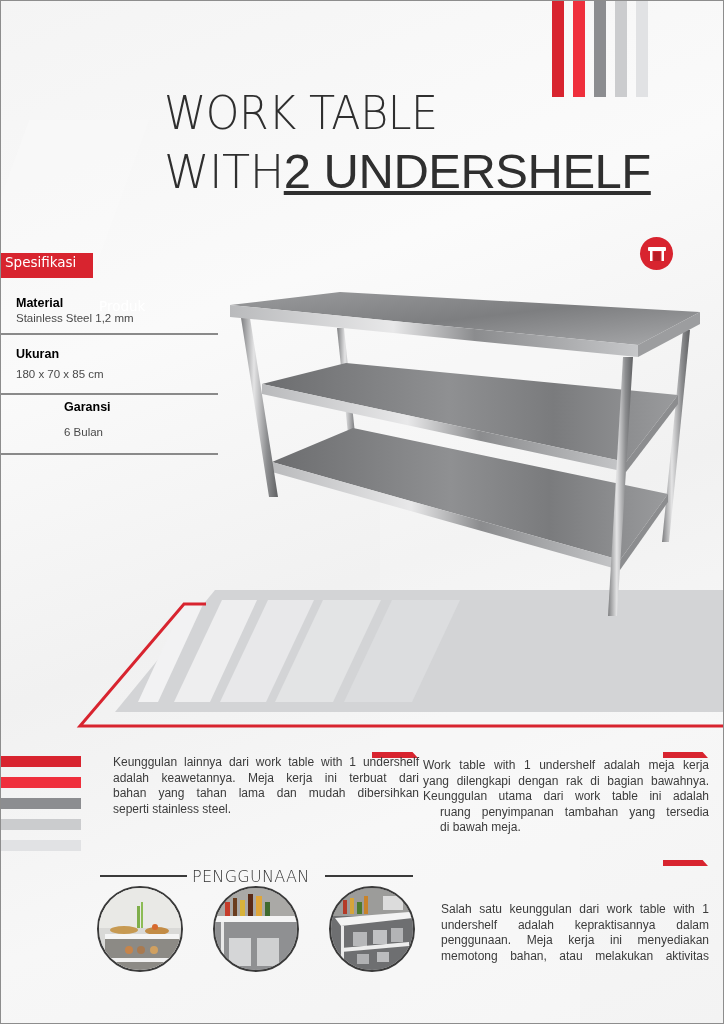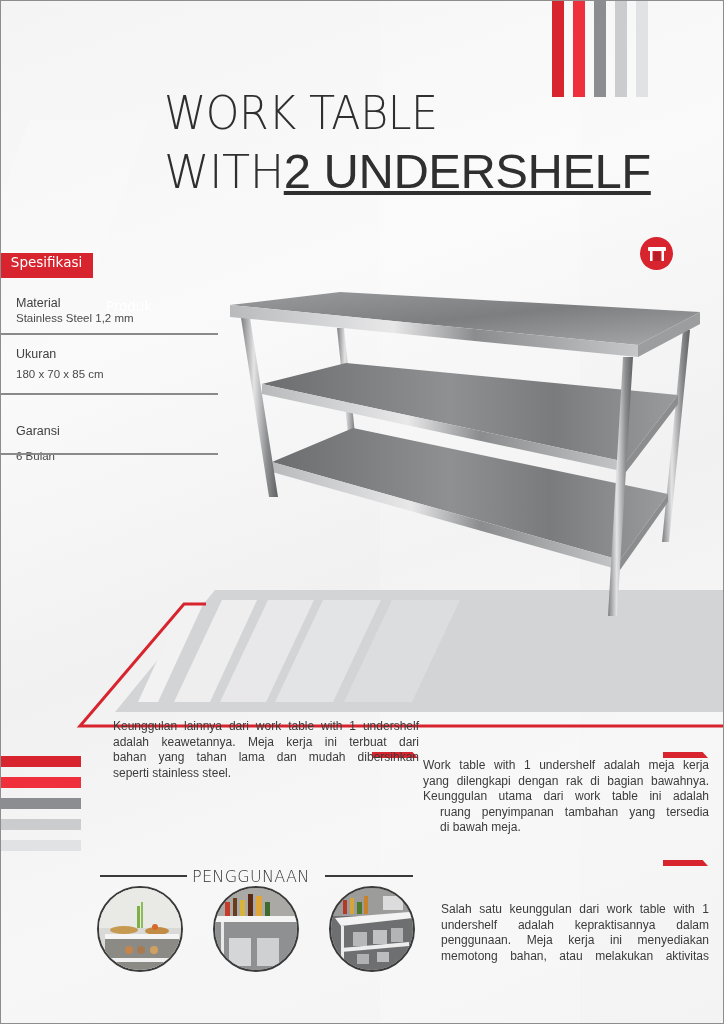--- a/index.html
+++ b/index.html
@@ -32,32 +32,32 @@
   .title .bold { font-weight: 500; font-family: "Liberation Sans", sans-serif; font-size: 49px; }
 
   
   .badge {
     position: absolute; left: 640px; top: 237px; width: 33px; height: 33px;
     border-radius: 50%; background: #d8242f;
     display: flex; align-items: center; justify-content: center;
   }
 
   
-  .spec-head { position: absolute; left: 0; top: 253px; height: 25px; display: flex; text-align: center; }
+  .spec-head { position: absolute; left: 0; top: 253px; height: 25px; display: flex; }
   .spec-head .red {
     background: #d8242f; color: #fff; font-size: 13.5px; line-height: 19px;
     padding: 0 5px; width: 93px;
   }
   .spec-head .gray {
     background: #8c8d90; color: #fff; font-size: 13.5px; line-height: 19px;
     padding: 0 6px; width: 72px; margin-top: 44px;
   }
 
   .spec-row { position: absolute; left: 16px; width: 202px; }
-  .spec-label { font-size: 12.5px; font-weight: normal; color: #404040; font-family: "Liberation Sans", sans-serif; }
+  .spec-label { font-size: 12.5px; font-weight: bold; color: #000000; font-family: "Liberation Sans", sans-serif; }
   .spec-value { font-size: 11.5px; color: #4a4a4a; font-family: "Liberation Sans", sans-serif; }
   .spec-divider { position: absolute; left: 0; width: 218px; height: 1.5px; background: #8a8a8a; }
 
   
   .product { position: absolute; left: 0; top: 0; width: 724px; height: 740px; }
 
   
   .para {
     position: absolute; font-family: "Liberation Sans", sans-serif;
     font-size: 12px; line-height: 15.6px; color: #3b3b3b; text-align: justify;
@@ -171,39 +171,39 @@
   <div class="spec-value" style="margin-top:2px;">Stainless Steel 1,2 mm</div>
 </div>
 <div class="spec-divider" style="top:333px;"></div>
 
 <div class="spec-row" style="top:347px;">
   <div class="spec-label">Ukuran</div>
   <div class="spec-value" style="margin-top:7px;">180 x 70 x 85 cm</div>
 </div>
 <div class="spec-divider" style="top:393px;"></div>
 
-<div class="spec-row" style="top:424px;">
+<div class="spec-row" style="top:400px;margin-left:48px;">
   <div class="spec-label">Garansi</div>
   <div class="spec-value" style="margin-top:12px;">6 Bulan</div>
 </div>
 <div class="spec-divider" style="top:453px;"></div>
 
 <div>
   <div class="hbar" style="top:756px;background:#d8242f;"></div>
   <div class="hbar" style="top:777px;background:#ef2f3c;"></div>
   <div class="hbar" style="top:798px;background:#8c8d90;"></div>
   <div class="hbar" style="top:819px;background:#cbccce;"></div>
   <div class="hbar" style="top:840px;background:#e1e2e4;"></div>
 </div>
 
 <div class="accent" style="left:372px;top:752px;width:46px;"></div>
 <div class="accent" style="left:663px;top:752px;width:45px;"></div>
 <div class="accent" style="left:663px;top:860px;width:45px;"></div>
 
-<div class="para" style="left:113px;top:719px;width:306px;">
+<div class="para" style="left:113px;top:755px;width:306px;">
   <span class="line">Keunggulan lainnya dari work table with 1 undershelf</span>
   <span class="line">adalah keawetannya. Meja kerja ini terbuat dari</span>
   <span class="line">bahan yang tahan lama dan mudah dibersihkan</span>
   <span class="line last">seperti stainless steel.</span>
 </div>
 
 <div class="para" style="left:423px;top:758px;width:286px;">
   <span class="line">Work table with 1 undershelf adalah meja kerja</span>
   <span class="line">yang dilengkapi dengan rak di bagian bawahnya.</span>
   <span class="line">Keunggulan utama dari work table ini adalah</span>

